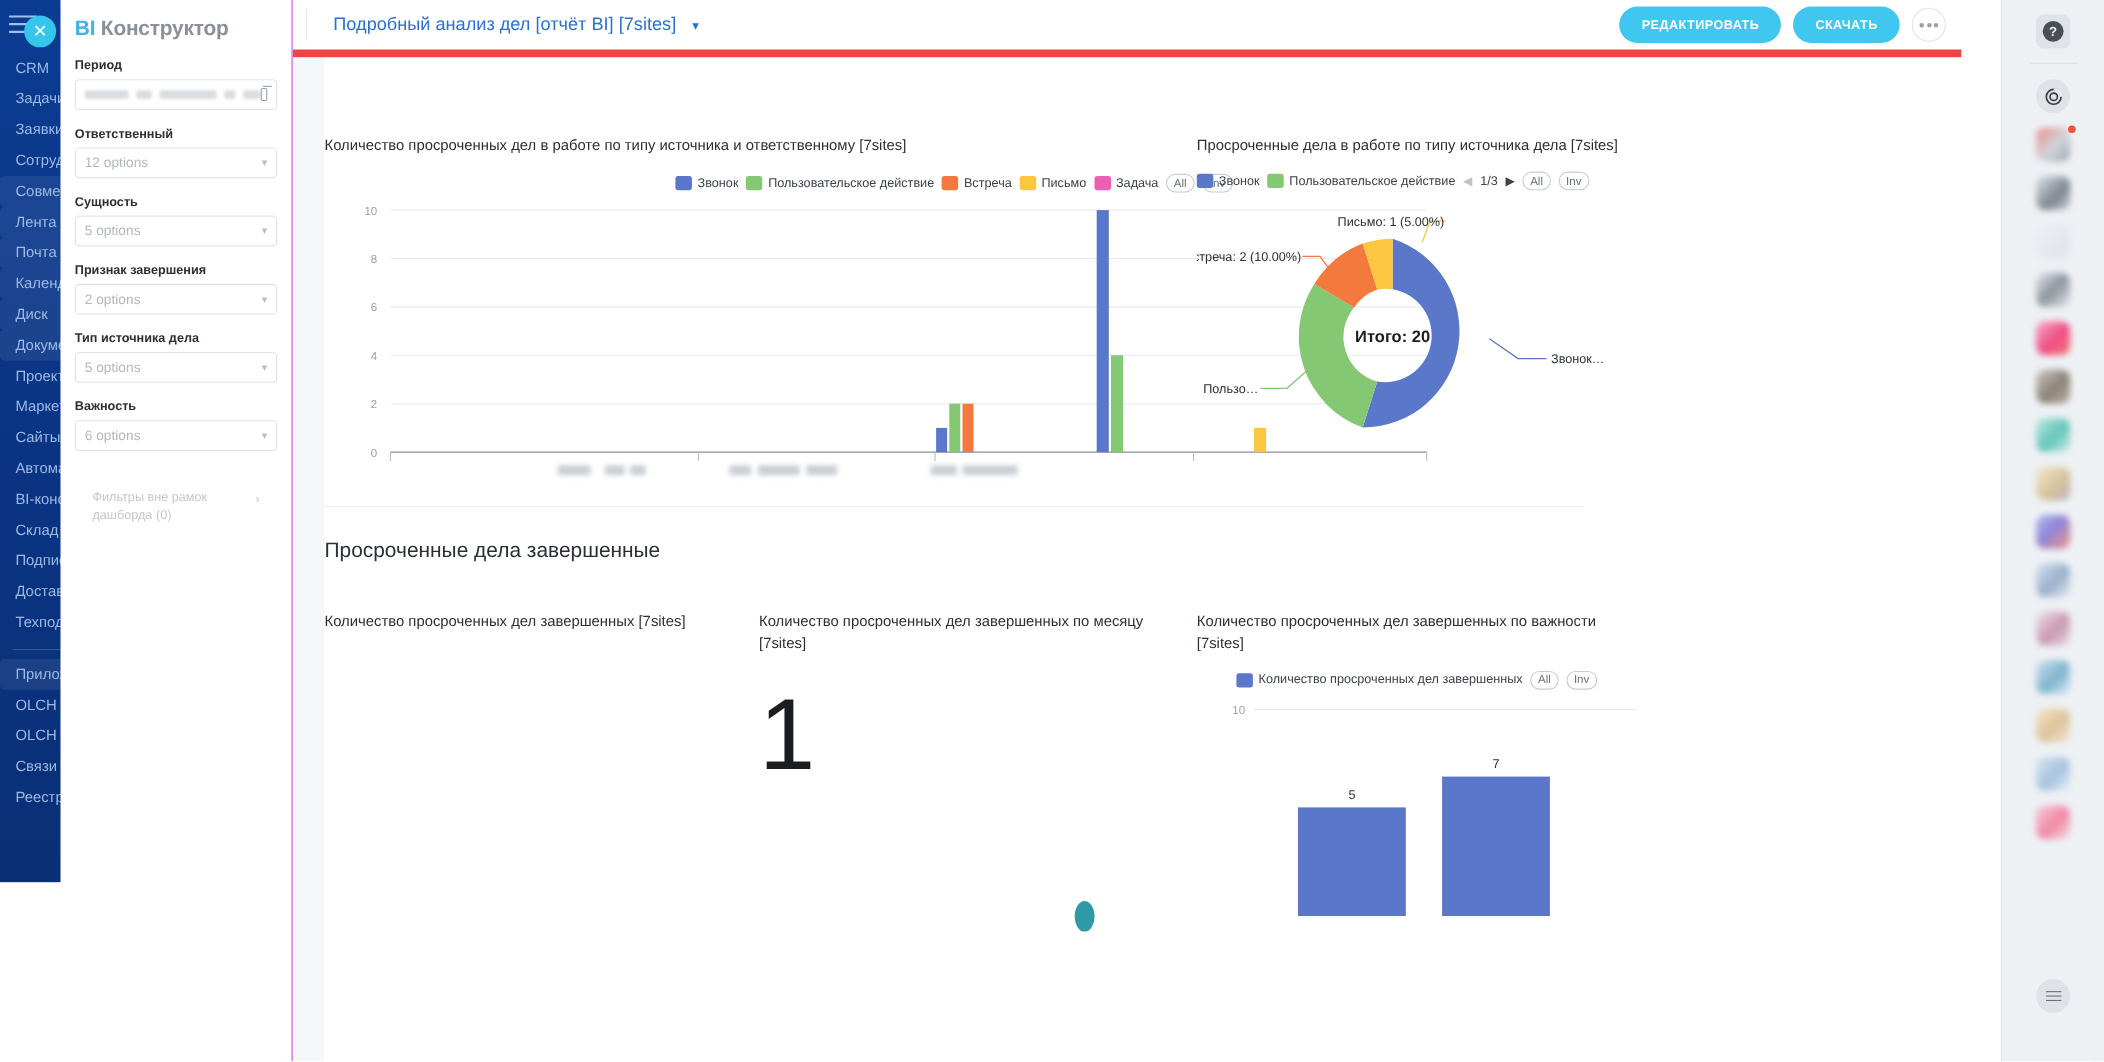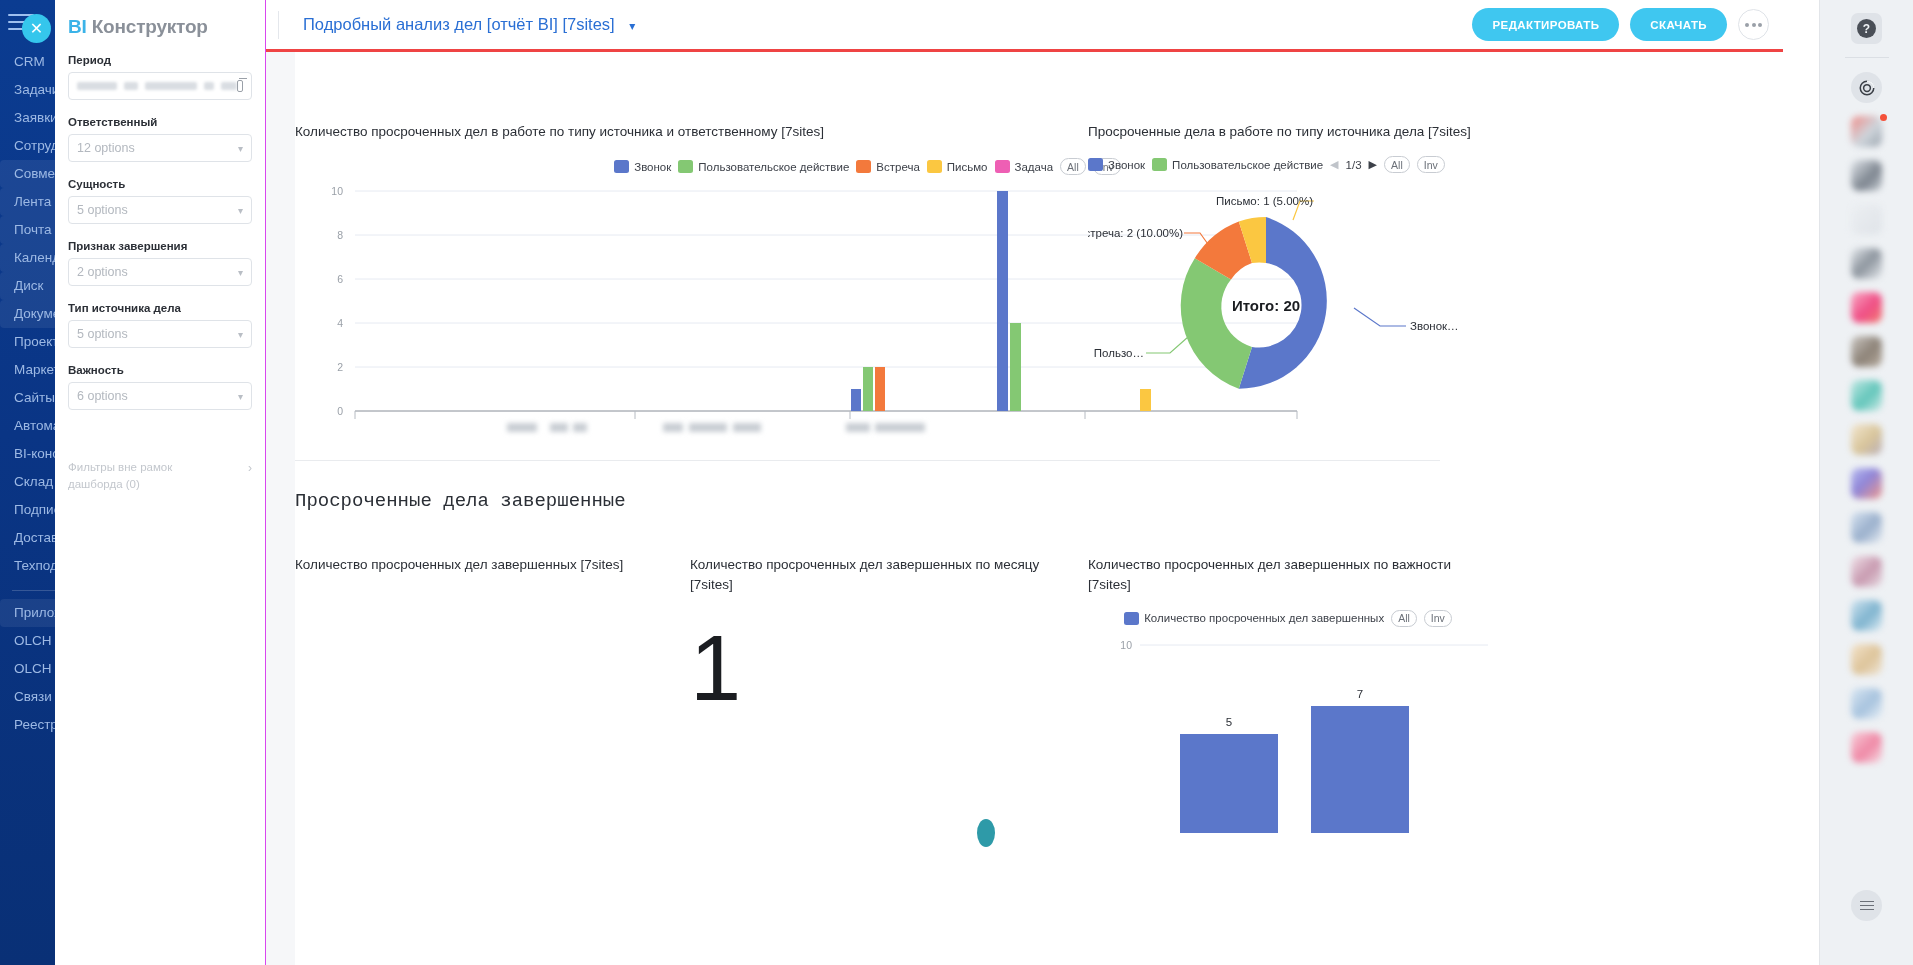--- a/index.html
+++ b/index.html
@@ -6,21 +6,21 @@
   html, body {
     width: 1913px; height: 965px;
     overflow: hidden;
     font-family: "Liberation Sans", sans-serif;
     background: #ffffff;
   }
   body { position: relative; }
 
   
   #app-sidebar {
-    position: absolute; left: 0; top: 0; width: 68px; height: 965px;
+    position: absolute; left: 0; top: 0; width: 68px; height: 802px;
     background: linear-gradient(180deg,#0b3c91 0%,#0a3585 45%,#093076 100%);
     overflow: hidden; z-index: 1;
   }
   .hamburger { position:absolute; left:8px; top:14px; width:26px; height:18px; }
   .hamburger i { display:block; height:2px; background:#9fc0ef; margin-bottom:5px; border-radius:1px; }
   .nav-list { position:absolute; top:48px; left:0; width:68px; }
   .nav-item {
     height:28px; line-height:28px; padding-left:14px;
     color:#9db9e4; font-size:13.5px; white-space:nowrap; overflow:hidden;
   }
@@ -53,40 +53,40 @@
     height:28px; border:1px solid #dfe3e8; border-radius:4px; background:#fff;
     display:flex; align-items:center; padding:0 8px;
     font-size:12.5px; color:#b3b8bf; position:relative;
   }
   .f-input .chev { margin-left:auto; color:#b9bec5; font-size:10px; }
   .cal-ic { margin-left:auto; width:12px; height:12px; border:1.3px solid #9aa0a8; border-radius:2px; position:relative;}
   .cal-ic:before{content:"";position:absolute;top:-3px;left:1px;width:8px;height:2px;border-top:1.3px solid #9aa0a8;}
   .redact { background:#d9dde2; border-radius:2px; display:inline-block; height:8px; filter:blur(1.6px); }
   .redact-row { display:flex; gap:7px; align-items:center; width:100%; }
   .outside-filters {
-    padding:0 13px; margin-top:49px; font-size:11.5px; color:#c3c7cd; line-height:1.5;
+    padding:0 29px; margin-top:34px; font-size:11.5px; color:#c3c7cd; line-height:1.5;
     display:flex; justify-content:space-between; align-items:flex-start;
   }
   .outside-filters .arrow { color:#c3c7cd; font-size:12px; }
   .panel-footer { position:absolute; bottom:0; left:0; width:211px; padding:0 13px 14px 13px; background:#fff; }
   .btn-apply {
     width:100%; height:29px; border-radius:4px; background:#eceef0; color:#9aa0a8;
     font-size:11px; font-weight:700; letter-spacing:.4px; display:flex;
     align-items:center; justify-content:center; cursor:pointer; border:none;
   }
   .btn-reset {
     width:100%; height:30px; color:#5c636b; font-size:11px; font-weight:700;
     letter-spacing:.4px; display:flex; align-items:center; justify-content:center;
     cursor:pointer; background:none; border:none; margin-top:7px;
   }
 
   
   #topbar {
     position:absolute; left:266px; top:0; right:130px; height:52px; background:#fff;
-    display:flex; align-items:center; z-index:15; border-bottom:3px solid #ef4444;
+    display:flex; align-items:center; z-index:15; border-bottom:7px solid #ef4444;
   }
   .tb-divider { width:1px; height:28px; background:#e4e7ec; margin-left:12px; }
   #report-title {
     margin-left:24px; font-size:16.5px; color:#2a6fd4; font-weight:400; white-space:nowrap;
   }
   .title-chev { color:#2a6fd4; font-size:12px; margin-left:10px; }
   .tb-actions { margin-left:auto; display:flex; align-items:center; gap:11px; padding-right:14px; }
   .pill {
     height:33px; padding:0 20px; border-radius:17px; background:#3fc7f0; color:#fff;
     font-size:11.5px; font-weight:700; letter-spacing:.4px;
@@ -406,21 +406,21 @@
       <text x="95" y="60" font-size="11.5" fill="#2b2f36" text-anchor="end" font-family="Liberation Sans, sans-serif">Встреча: 2 (10.00%)</text>
       <text x="56" y="180" font-size="11.5" fill="#2b2f36" text-anchor="end" font-family="Liberation Sans, sans-serif">Пользо…</text>
       <text x="322" y="153" font-size="11.5" fill="#2b2f36" text-anchor="start" font-family="Liberation Sans, sans-serif">Звонок…</text>
 
       <text x="178" y="134" font-size="15" font-weight="700" fill="#1b1d21" text-anchor="middle" font-family="Liberation Sans, sans-serif">Итого: 20</text>
     </svg>
   </div>
 
   <div class="hr-sep" style="position:absolute;left:39px;top:408px;width:1145px;"></div>
 
-  <div class="section-title" style="position:absolute;left:39px;top:438px;font-family:Liberation Mono, monospace;">Просроченные дела завершенные</div>
+  <div class="section-title" style="position:absolute;left:39px;top:438px;">Просроченные дела завершенные</div>
 
   <div style="position:absolute;left:39px;top:503px;width:370px;">
     <div class="widget-title">Количество просроченных дел завершенных [7sites]</div>
   </div>
 
   <div style="position:absolute;left:434px;top:503px;width:350px;">
     <div class="widget-title">Количество просроченных дел завершенных по месяцу [7sites]</div>
     <div class="kpi-number" style="margin-top:26px;">1</div>
     <svg width="350" height="40" style="position:absolute;left:0;top:252px">
       <ellipse cx="296" cy="26" rx="9" ry="14" fill="#2e9aa8"></ellipse>

